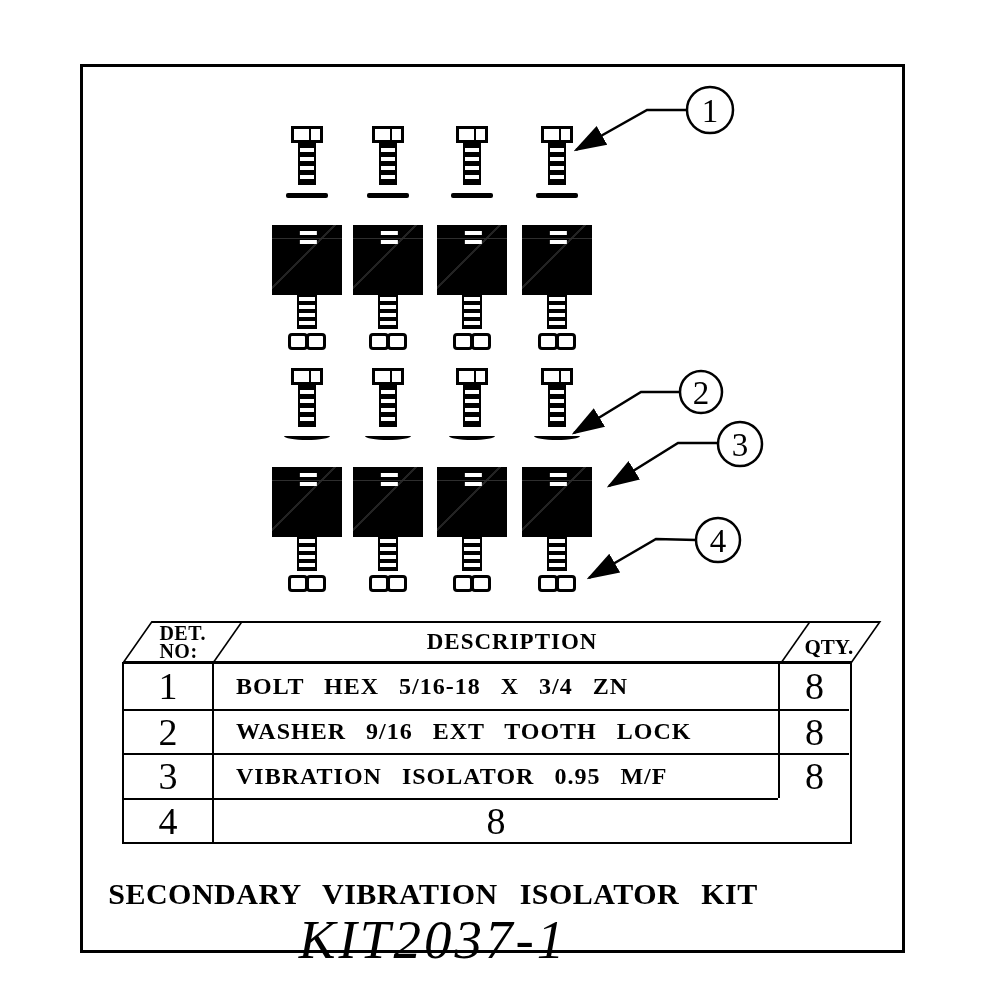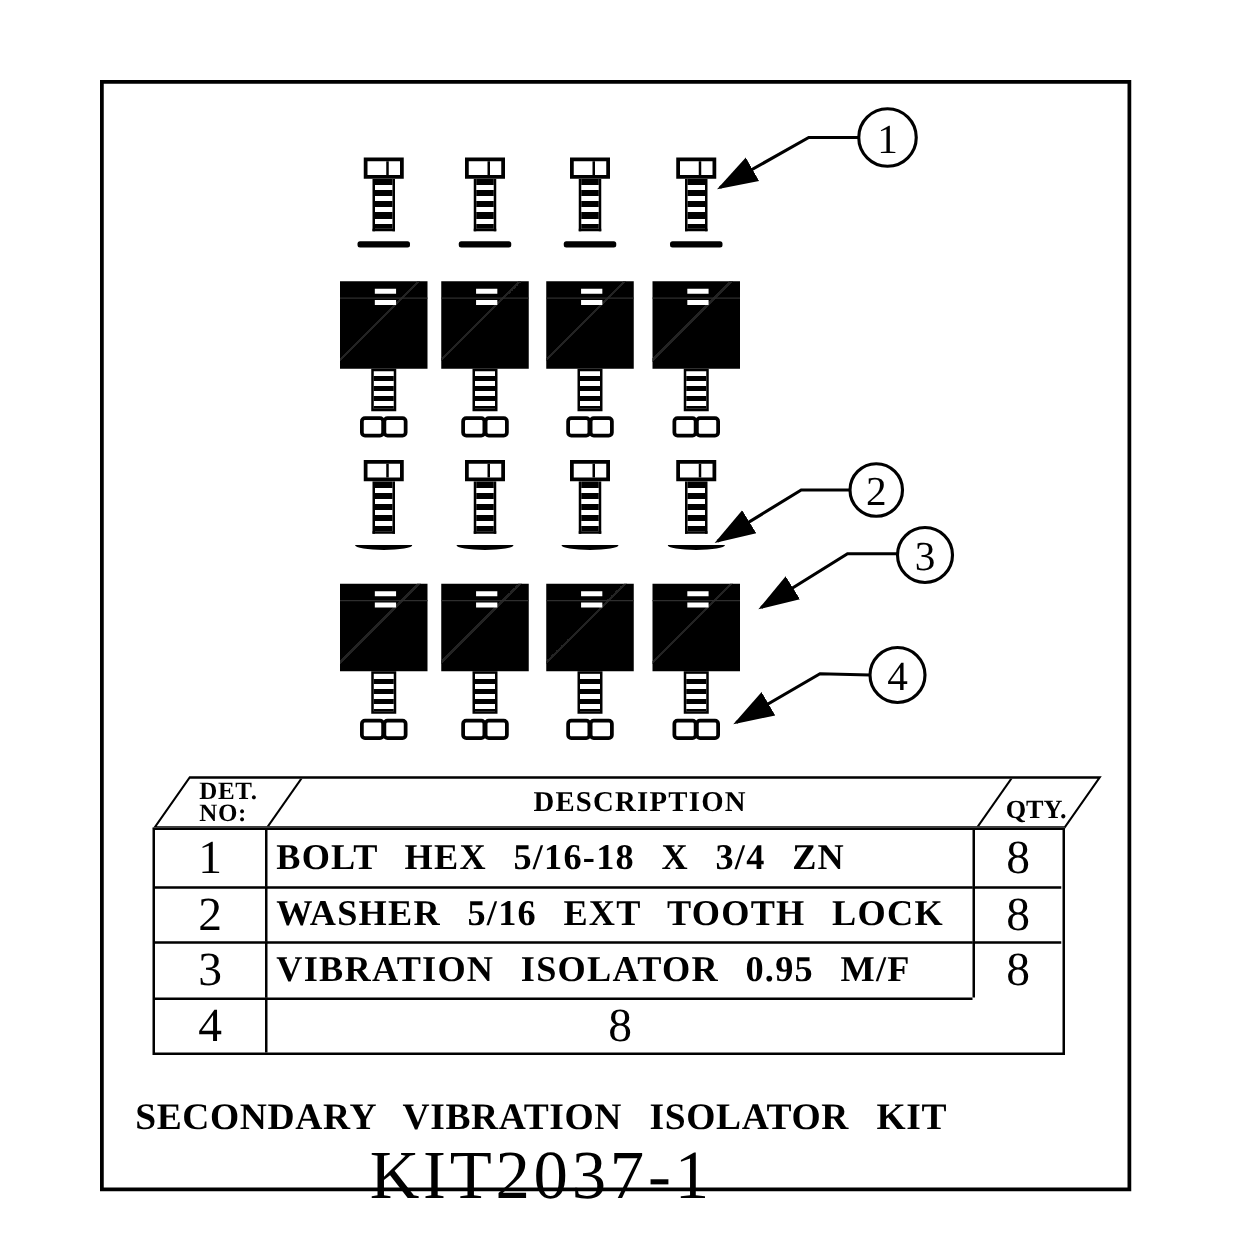--- a/index.html
+++ b/index.html
@@ -62,26 +62,26 @@
   .h-qty{font-weight:bold;font-size:21px;align-self:flex-end;padding-bottom:1px;}
   .tbl-body{
     position:absolute;left:122px;top:662px;width:730px;height:182px;
     border:2.5px solid #000;box-sizing:border-box;background:#fff;
     display:grid;grid-template-columns:88px 566px 71px;grid-template-rows:repeat(4,1fr);
   }
   .cell{display:flex;align-items:center;box-sizing:border-box;}
   .cell.mid,.cell.qty{border-left:2.5px solid #000;}
   .cell.rline{border-top:2.5px solid #000;}
   .cell.num{justify-content:center;font-size:38px;line-height:1;}
-  .cell.mid{padding-left:7px;font-weight:bold;font-size:29px;letter-spacing:1px;word-spacing:13px;white-space:nowrap;overflow:hidden;}
+  .cell.mid{padding-left:22px;font-weight:bold;font-size:24px;letter-spacing:1px;word-spacing:13px;white-space:nowrap;overflow:hidden;}
   .cell.qty{justify-content:center;font-size:38px;line-height:1;}
   
   .footer{position:absolute;left:80px;top:878px;width:706px;text-align:center;}
   .kit-title{font-weight:bold;font-size:30px;letter-spacing:0.5px;word-spacing:14px;line-height:1.05;}
-  .kit-number{font-size:55px;letter-spacing:3px;line-height:1.0;margin-top:2px;}
+  .kit-number{font-size:55px;letter-spacing:3px;line-height:1.0;margin-top:2px;font-style:italic;}
 </style>
 </head>
 <body>
 
 <div class="sheet">
   <div class="frame"></div>
 
   <div class="pcol c1">
     <div class="part bolt y-bolt1">
         <div class="bolt-head"></div>
@@ -288,21 +288,21 @@
       <span class="unskew h-qty">QTY.</span>
     </div>
   </div>
 
   <div class="tbl-body">
     <div class="cell num">1</div>
     <div class="cell mid">BOLT HEX 5/16-18 X 3/4 ZN</div>
     <div class="cell qty">8</div>
 
     <div class="cell num rline">2</div>
-    <div class="cell mid rline">WASHER 5/16 EXT TOOTH LOCK</div>
+    <div class="cell mid rline">WASHER 9/16 EXT TOOTH LOCK</div>
     <div class="cell qty rline">8</div>
 
     <div class="cell num rline">3</div>
     <div class="cell mid rline">VIBRATION ISOLATOR 0.95 M/F</div>
     <div class="cell qty rline">8</div>
 
     <div class="cell num rline">4</div>
     <div class="cell qty rline">8</div>
   </div>
 

